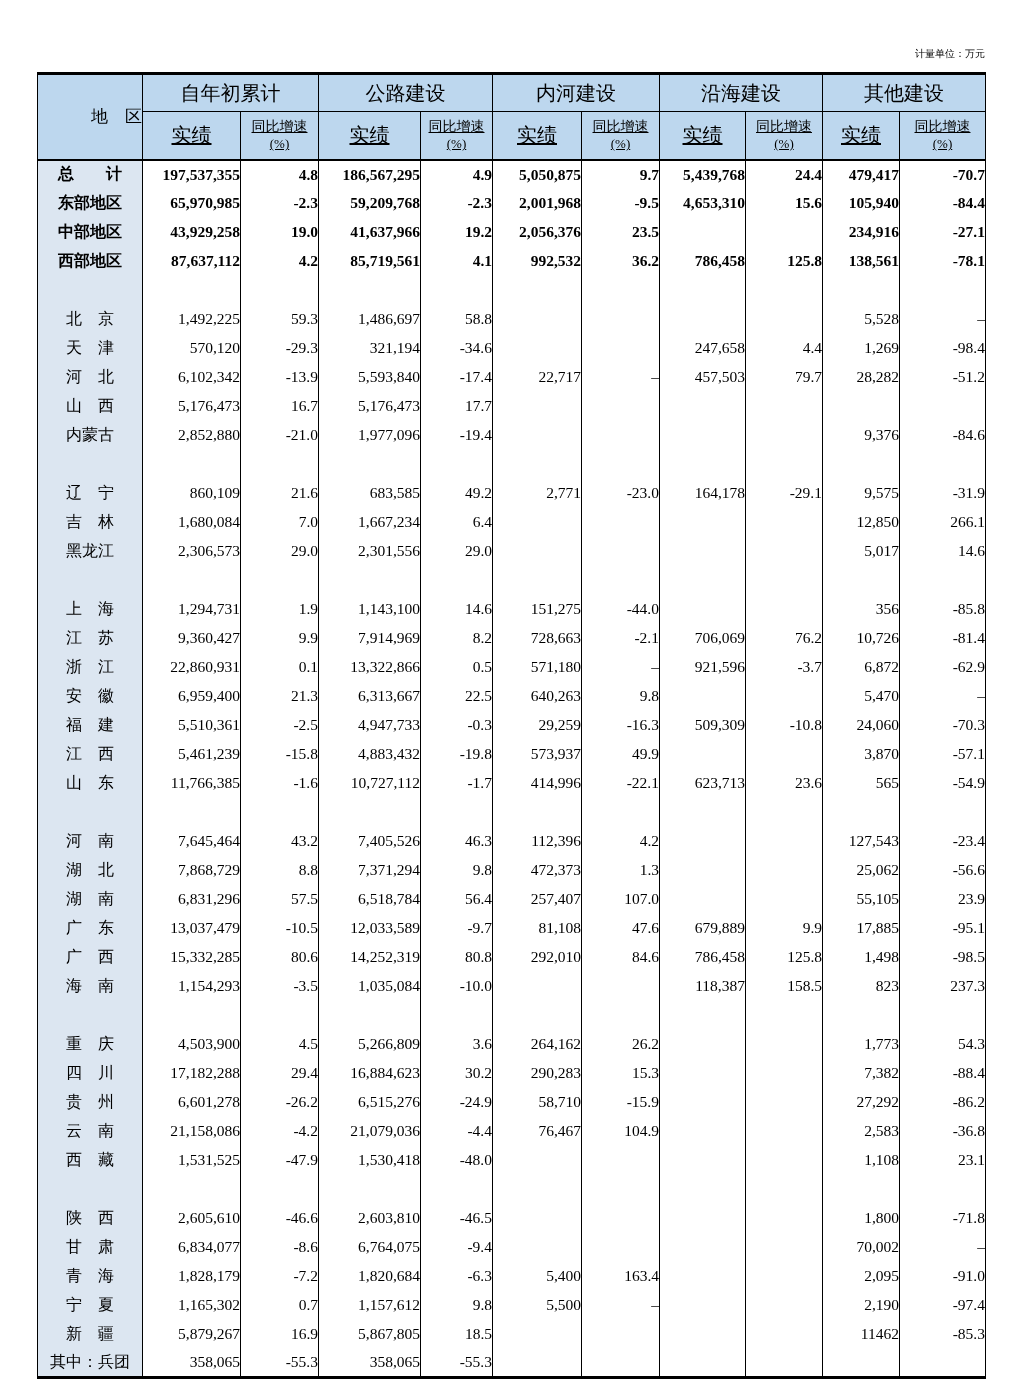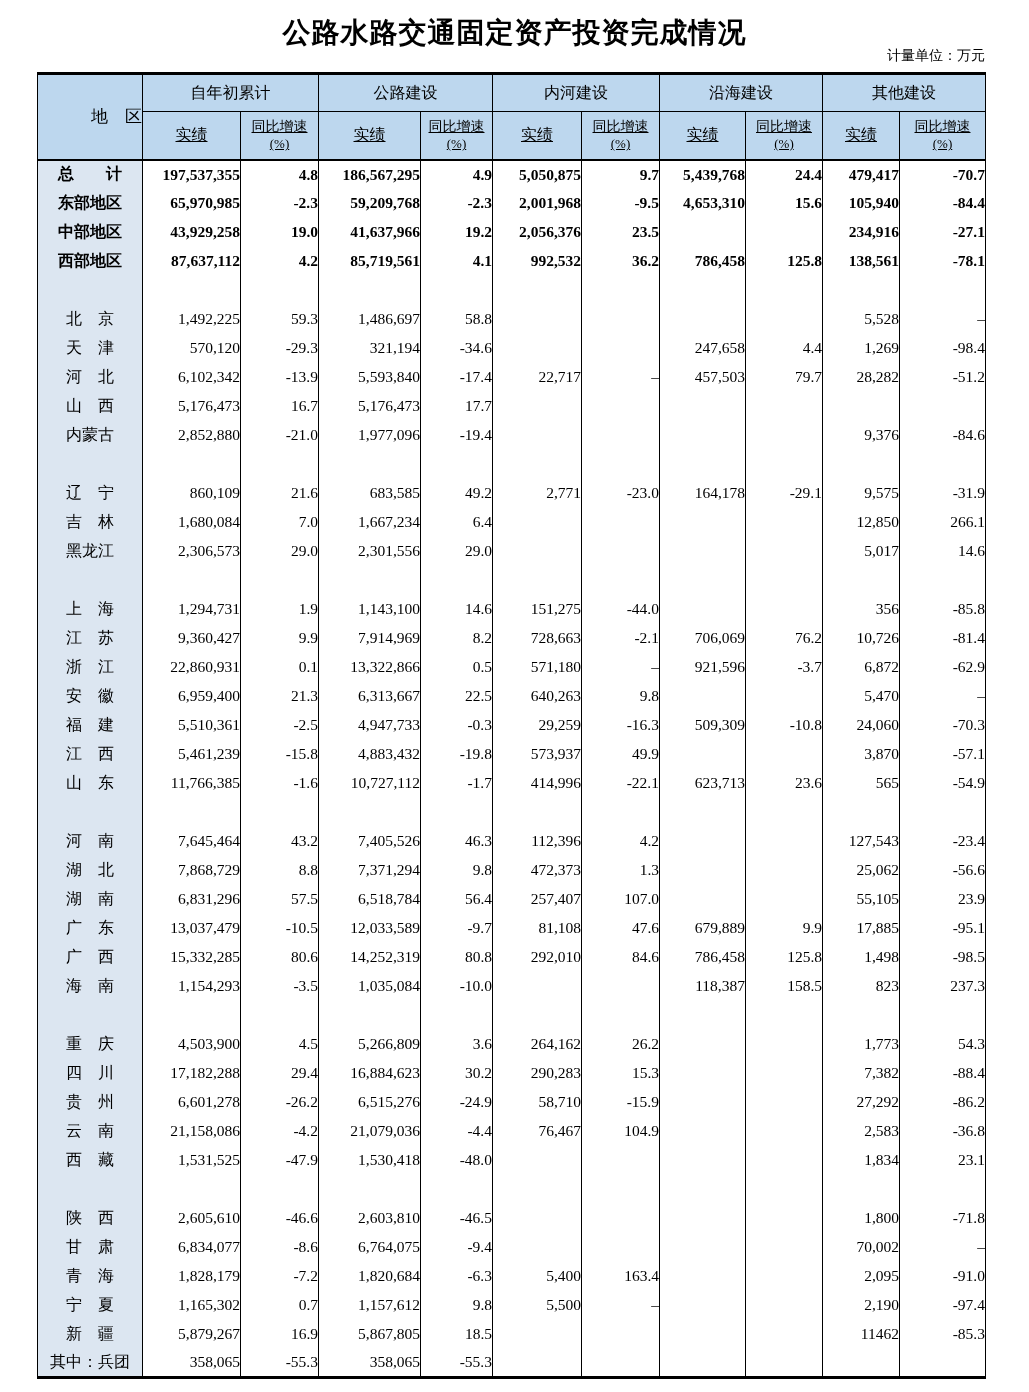--- a/index.html
+++ b/index.html
@@ -5,53 +5,52 @@
   html,body{margin:0;padding:0;background:#ffffff;}
   .page{
     position:relative;width:1029px;height:1392px;background:#ffffff;overflow:hidden;
     font-family:"Liberation Serif","DejaVu Serif",serif;color:#000;
   }
   .title{
     position:absolute;top:14px;left:0;width:100%;text-align:center;
     font-size:28px;font-weight:bold;letter-spacing:1px;
   }
   .unit-note{
-    position:absolute;top:47px;right:44px;font-size:14px;margin-left:24px;
+    position:absolute;top:47px;right:44px;font-size:10px;margin-left:24px;
   }
   table.inv{
     position:absolute;top:72px;left:37px;width:948px;
     border-collapse:collapse;table-layout:fixed;
     border-top:3px solid #000;border-bottom:3px solid #000;
   }
   table.inv th, table.inv td{
     border-left:1px solid #000;border-right:1px solid #000;
     padding:0;overflow:hidden;white-space:nowrap;
   }
-  thead th{background:#bdd7ee;font-weight:normal;font-size:16px;text-align:center;}
+  thead th{background:#bdd7ee;font-weight:normal;font-size:20px;text-align:center;}
   tr.group-row{height:38px;}
   tr.group-row th{border-bottom:1px solid #000;}
   tr.sub-row{height:48px;text-decoration:underline;}
   thead tr.sub-row th, thead th.region-h{border-bottom:2px solid #000;}
   th.region-h{font-size:17px;text-align:right;}
   .sub-growth{font-size:14px;line-height:17px;}
   .sub-growth .pct{font-size:13px;}
   tbody tr{height:29px;}
   td.region{
     background:#dce6f1;text-align:center;font-size:16px;
   }
   td.val, td.growth{
     text-align:right;padding-right:9px;font-size:15.5px;
   }
   tr.bold td{font-weight:bold;margin-top:16px;}
 </style>
 </head>
 <body>
 
 <div class="page">
-  <div class="title">公路水路交通固定资产投资完成情况</div>
   <div class="unit-note">计量单位：万元</div>
 
   <table class="inv">
     <colgroup>
       <col style="width:105px">
         <col style="width:98px">
         <col style="width:78px">
       <col style="width:102px">
         <col style="width:72px">
         <col style="width:89px">
@@ -544,21 +543,21 @@
         <tr>
           <td class="region">西　藏</td>
           <td class="val">1,531,525</td>
           <td class="growth">-47.9</td>
           <td class="val">1,530,418</td>
           <td class="growth">-48.0</td>
           <td class="val"></td>
           <td class="growth"></td>
           <td class="val"></td>
           <td class="growth"></td>
-          <td class="val">1,834</td>
+          <td class="val">1,108</td>
           <td class="growth">23.1</td>
         </tr>
         <tr>
           <td class="region"></td>
           <td class="val"></td>
           <td class="growth"></td>
           <td class="val"></td>
           <td class="growth"></td>
           <td class="val"></td>
           <td class="growth"></td>

